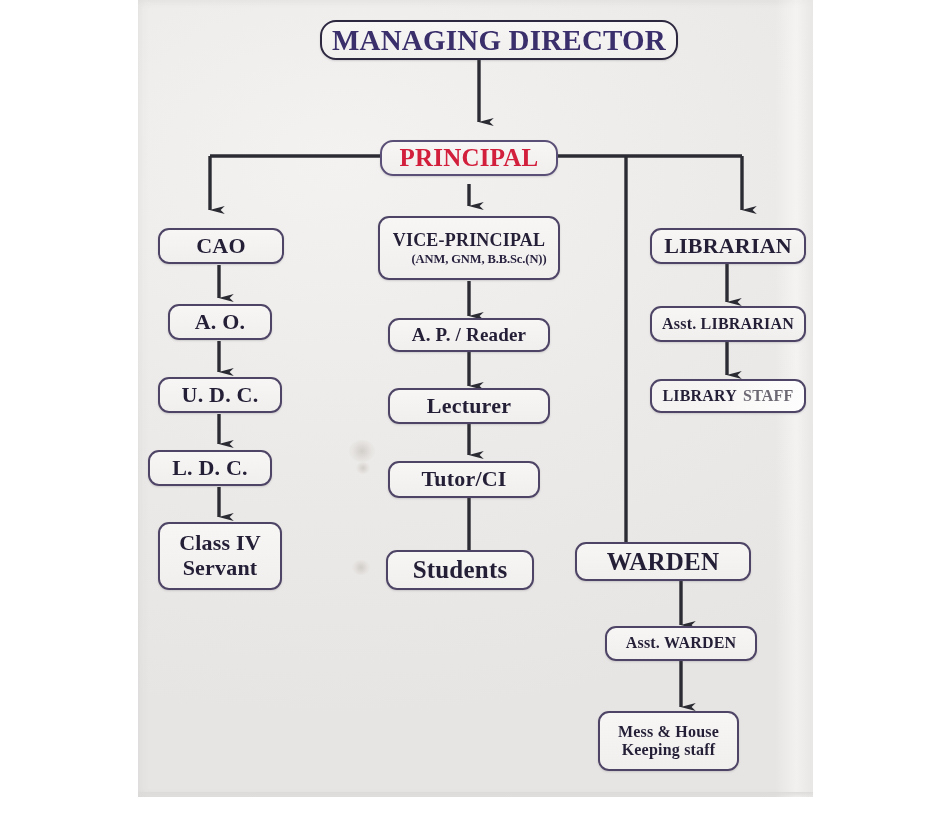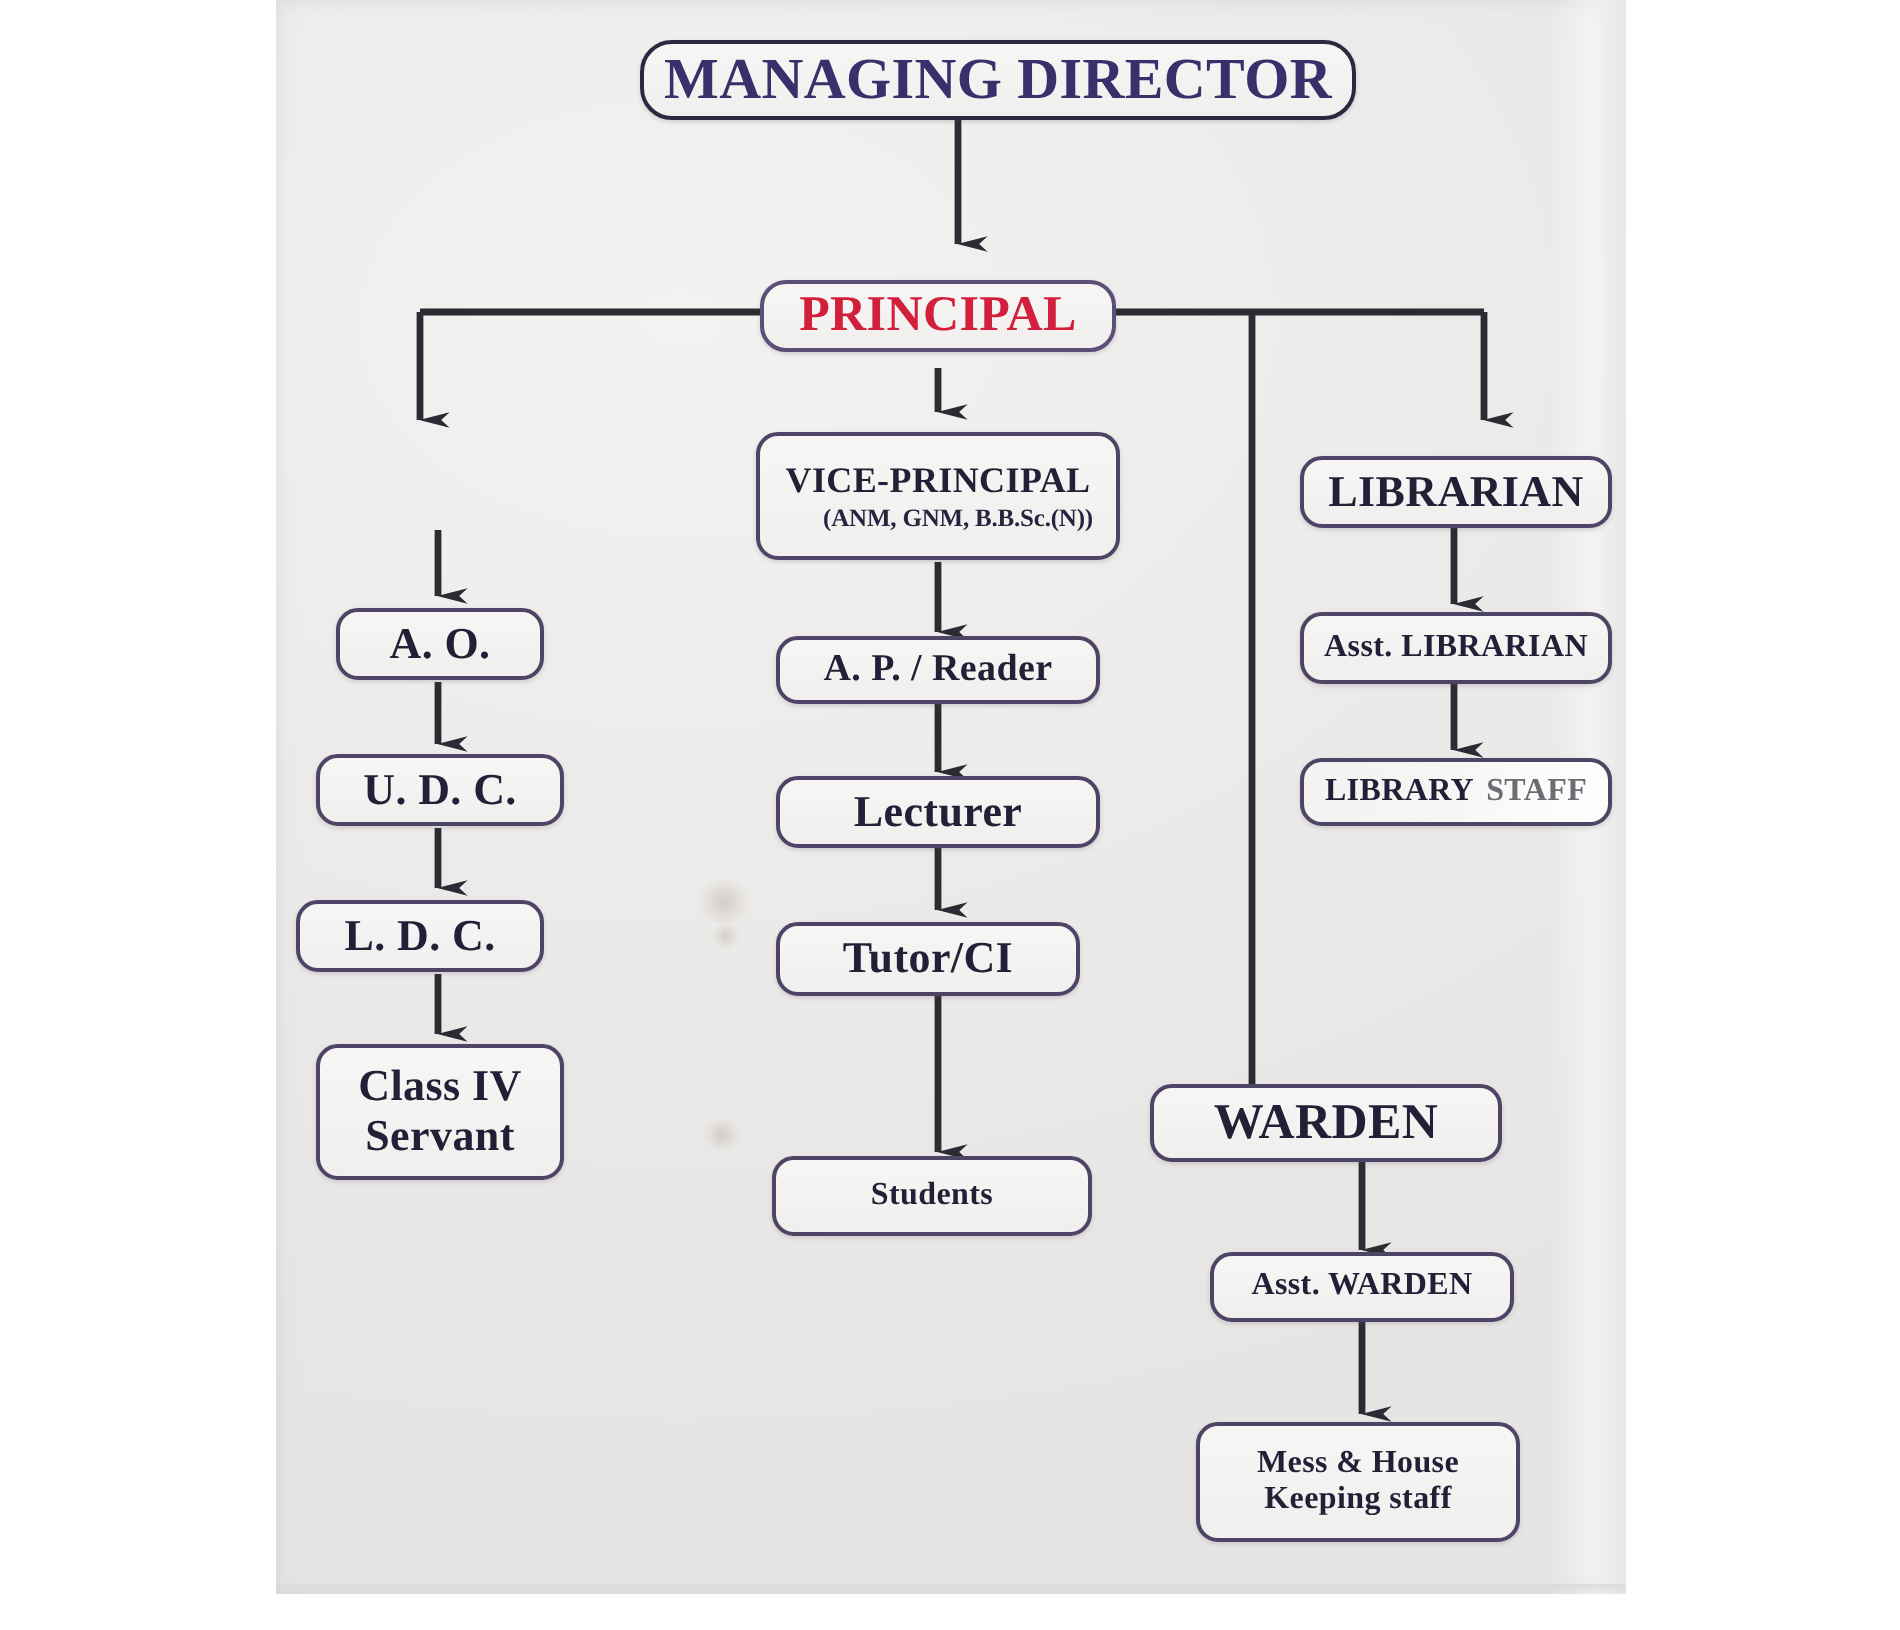--- a/index.html
+++ b/index.html
@@ -165,20 +165,23 @@
   </svg>
 
   <div class="node md" style="left:320px; top:20px; width:358px; height:40px;">
     <span class="t1">MANAGING DIRECTOR</span>
   </div>
 
   <div class="node principal" style="left:380px; top:140px; width:178px; height:36px;">
     <span class="t1">PRINCIPAL</span>
   </div>
 
+  <div class="node big" style="left:158px; top:228px; width:126px; height:36px;">
+    <span class="t1">CAO</span>
+  </div>
 
   <div class="node big" style="left:168px; top:304px; width:104px; height:36px;">
     <span class="t1">A. O.</span>
   </div>
 
   <div class="node big" style="left:158px; top:377px; width:124px; height:36px;">
     <span class="t1">U. D. C.</span>
   </div>
 
   <div class="node big" style="left:148px; top:450px; width:124px; height:36px;">
@@ -200,21 +203,21 @@
   </div>
 
   <div class="node big" style="left:388px; top:388px; width:162px; height:36px;">
     <span class="t1">Lecturer</span>
   </div>
 
   <div class="node big" style="left:388px; top:461px; width:152px; height:37px;">
     <span class="t1">Tutor/CI</span>
   </div>
 
-  <div class="node" style="left:386px; top:578px; width:160px; height:40px; font-size:16px;">
+  <div class="node" style="left:386px; top:550px; width:148px; height:40px; font-size:25px;">
     <span class="t1">Students</span>
   </div>
 
   <div class="node big" style="left:650px; top:228px; width:156px; height:36px;">
     <span class="t1">LIBRARIAN</span>
   </div>
 
   <div class="node small" style="left:650px; top:306px; width:156px; height:36px;">
     <span class="t1">Asst. LIBRARIAN</span>
   </div>
@@ -225,18 +228,18 @@
   </div>
 
   <div class="node" style="left:575px; top:542px; width:176px; height:39px; font-size:25px;">
     <span class="t1">WARDEN</span>
   </div>
 
   <div class="node small" style="left:605px; top:626px; width:152px; height:35px;">
     <span class="t1">Asst. WARDEN</span>
   </div>
 
-  <div class="node small two-line" style="left:598px; top:711px; width:162px; height:60px;">
+  <div class="node small two-line" style="left:598px; top:711px; width:141px; height:60px;">
     <span class="t1">Mess &amp; House</span>
     <span class="t1">Keeping staff</span>
   </div>
 
 </div>
 
 </body></html>

